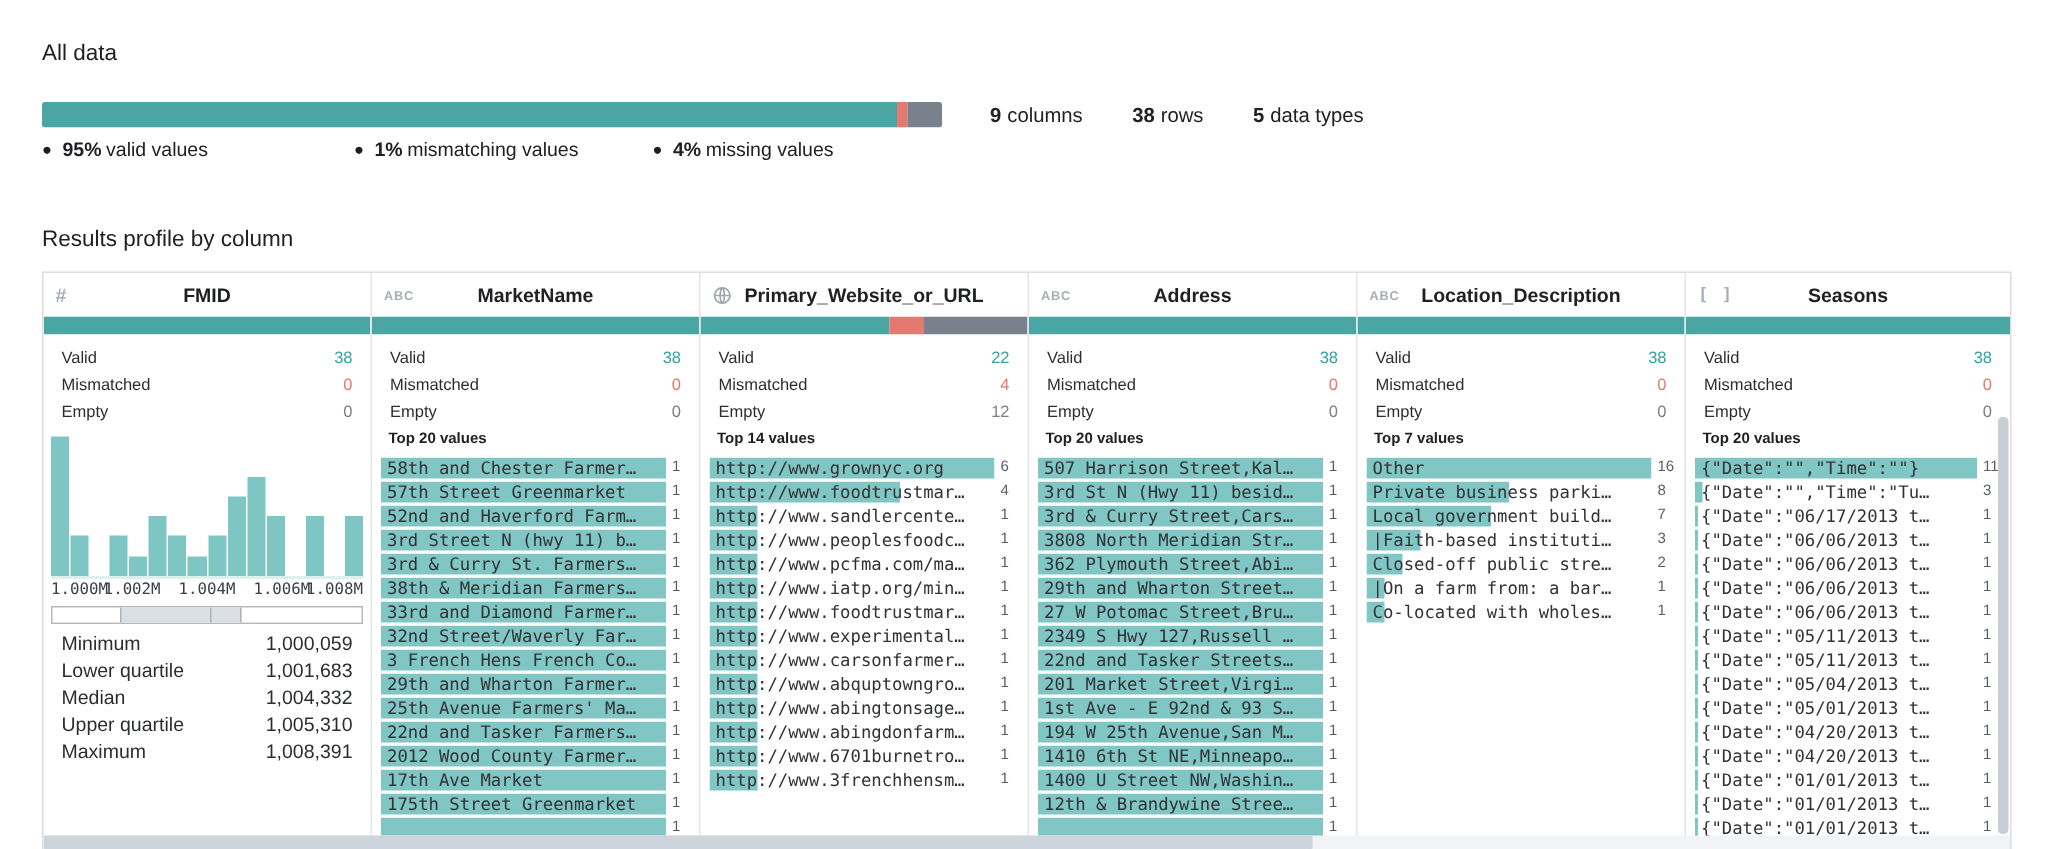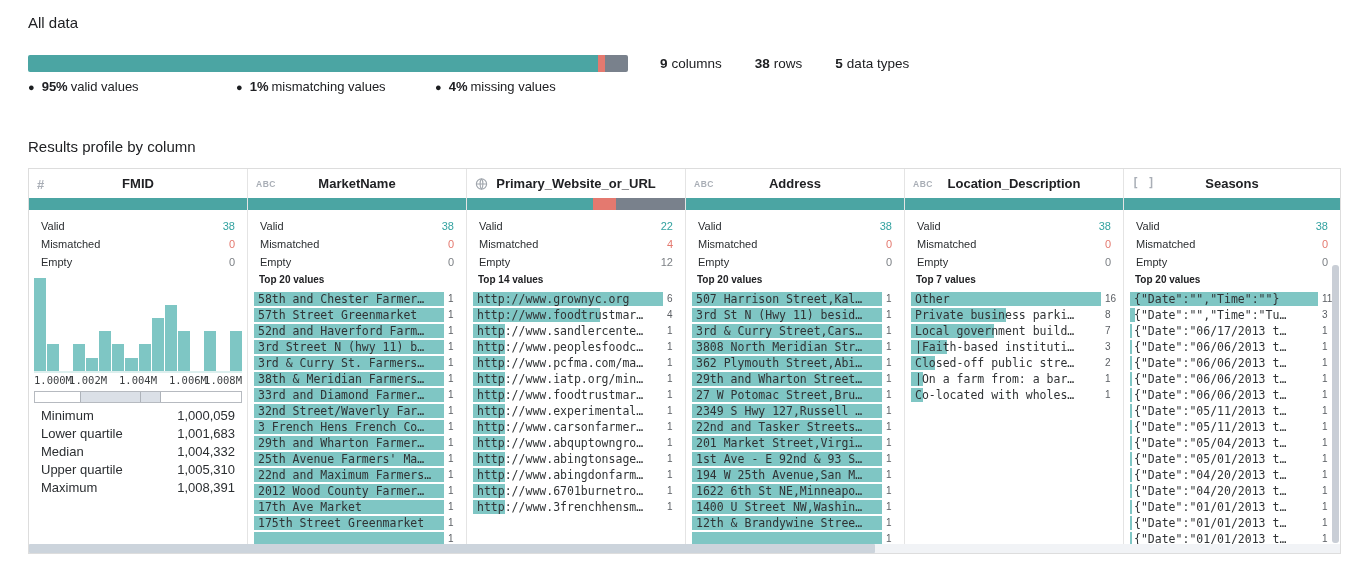--- a/index.html
+++ b/index.html
@@ -1,21 +1,21 @@
 <!DOCTYPE html>
 <html><head>
 <meta charset="utf-8">
 <style>
   * { box-sizing: border-box; }
   html,body { margin:0; padding:0; background:#fff; }
   body {
     width:1366px; height:566px; overflow:hidden;
     font-family:"Liberation Sans", sans-serif; color:#25282b; position:relative;
   }
-  .page { padding:14px 25px 0 28px;border-radius:19px; }
+  .page { padding:27px 25px 0 28px;border-radius:19px; }
 
   
   .section-title { font-size:15px; color:#202124; }
   .bar-row { display:flex; align-items:center; margin-top:24px; }
   .stacked-bar { width:600px; height:17px; display:flex; border-radius:2px; overflow:hidden; }
   .seg-valid { background:#4ba5a3; }
   .seg-mism  { background:#e4796f; }
   .seg-miss  { background:#79818c; }
   .summary { display:flex; margin-left:32px; font-size:13.5px; color:#202124; white-space:nowrap; }
   .summary .item { margin-right:33px; }
@@ -309,21 +309,21 @@
               <div class="value-row">
                 <div class="bar-wrap">
                   <span class="value-bar" style="width: 100%;"></span>
                   <span class="value-label">25th Avenue Farmers' Ma…</span>
                 </div>
                 <span class="value-count">1</span>
               </div>
               <div class="value-row">
                 <div class="bar-wrap">
                   <span class="value-bar" style="width: 100%;"></span>
-                  <span class="value-label">22nd and Maximum Farmers…</span>
+                  <span class="value-label">22nd and Tasker Farmers…</span>
                 </div>
                 <span class="value-count">1</span>
               </div>
               <div class="value-row">
                 <div class="bar-wrap">
                   <span class="value-bar" style="width: 100%;"></span>
                   <span class="value-label">2012 Wood County Farmer…</span>
                 </div>
                 <span class="value-count">1</span>
               </div>
@@ -591,21 +591,21 @@
               <div class="value-row">
                 <div class="bar-wrap">
                   <span class="value-bar" style="width: 100%;"></span>
                   <span class="value-label">194 W 25th Avenue,San M…</span>
                 </div>
                 <span class="value-count">1</span>
               </div>
               <div class="value-row">
                 <div class="bar-wrap">
                   <span class="value-bar" style="width: 100%;"></span>
-                  <span class="value-label">1622 6th St NE,Minneapo…</span>
+                  <span class="value-label">1410 6th St NE,Minneapo…</span>
                 </div>
                 <span class="value-count">1</span>
               </div>
               <div class="value-row">
                 <div class="bar-wrap">
                   <span class="value-bar" style="width: 100%;"></span>
                   <span class="value-label">1400 U Street NW,Washin…</span>
                 </div>
                 <span class="value-count">1</span>
               </div>

